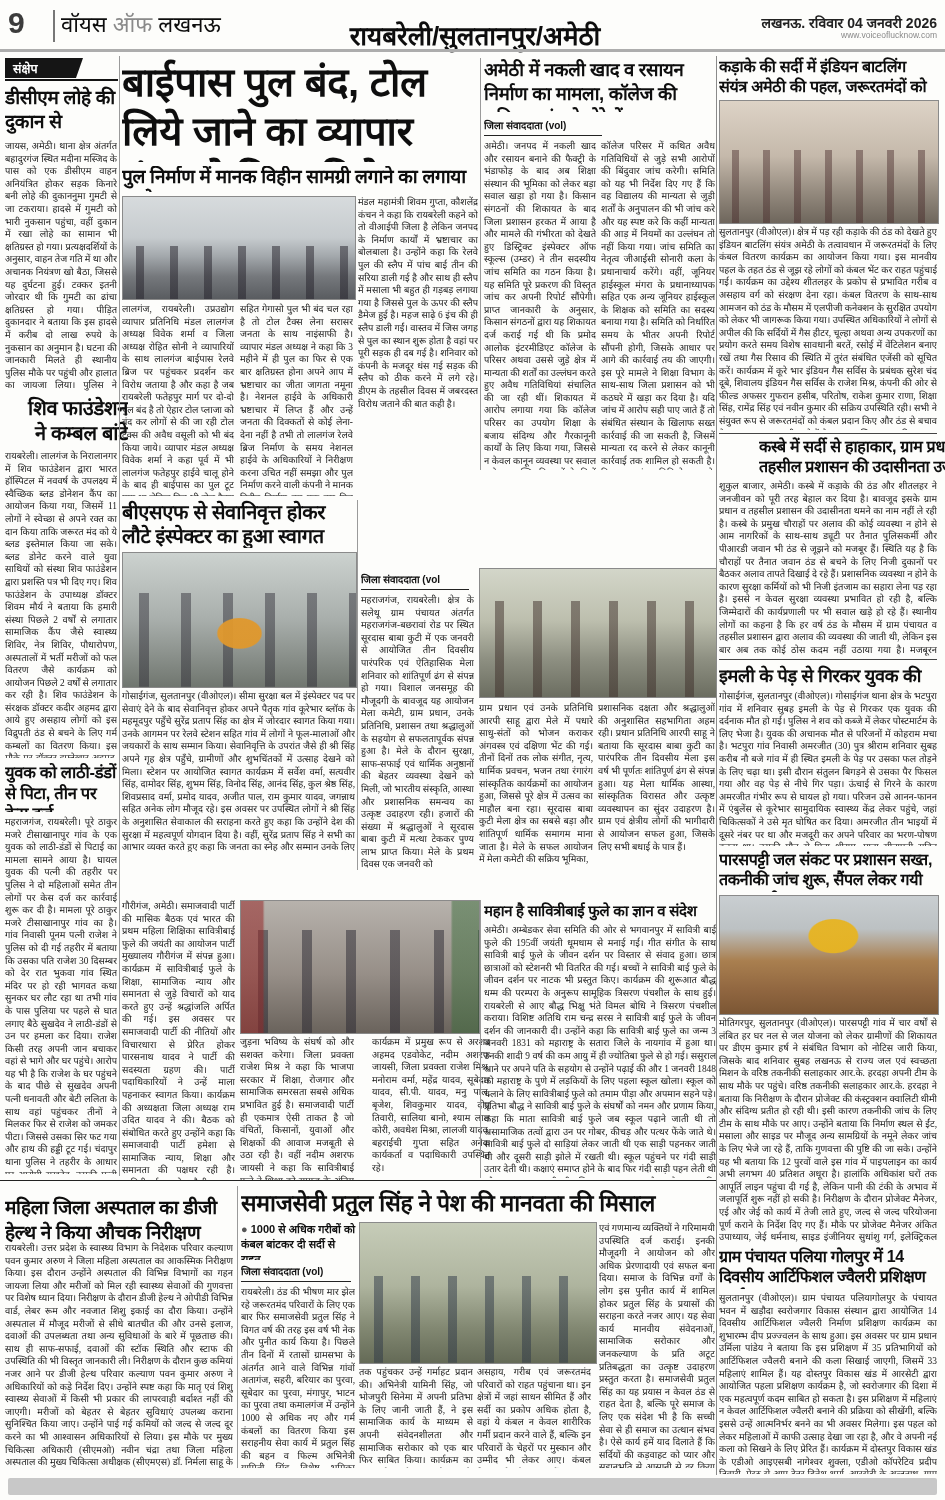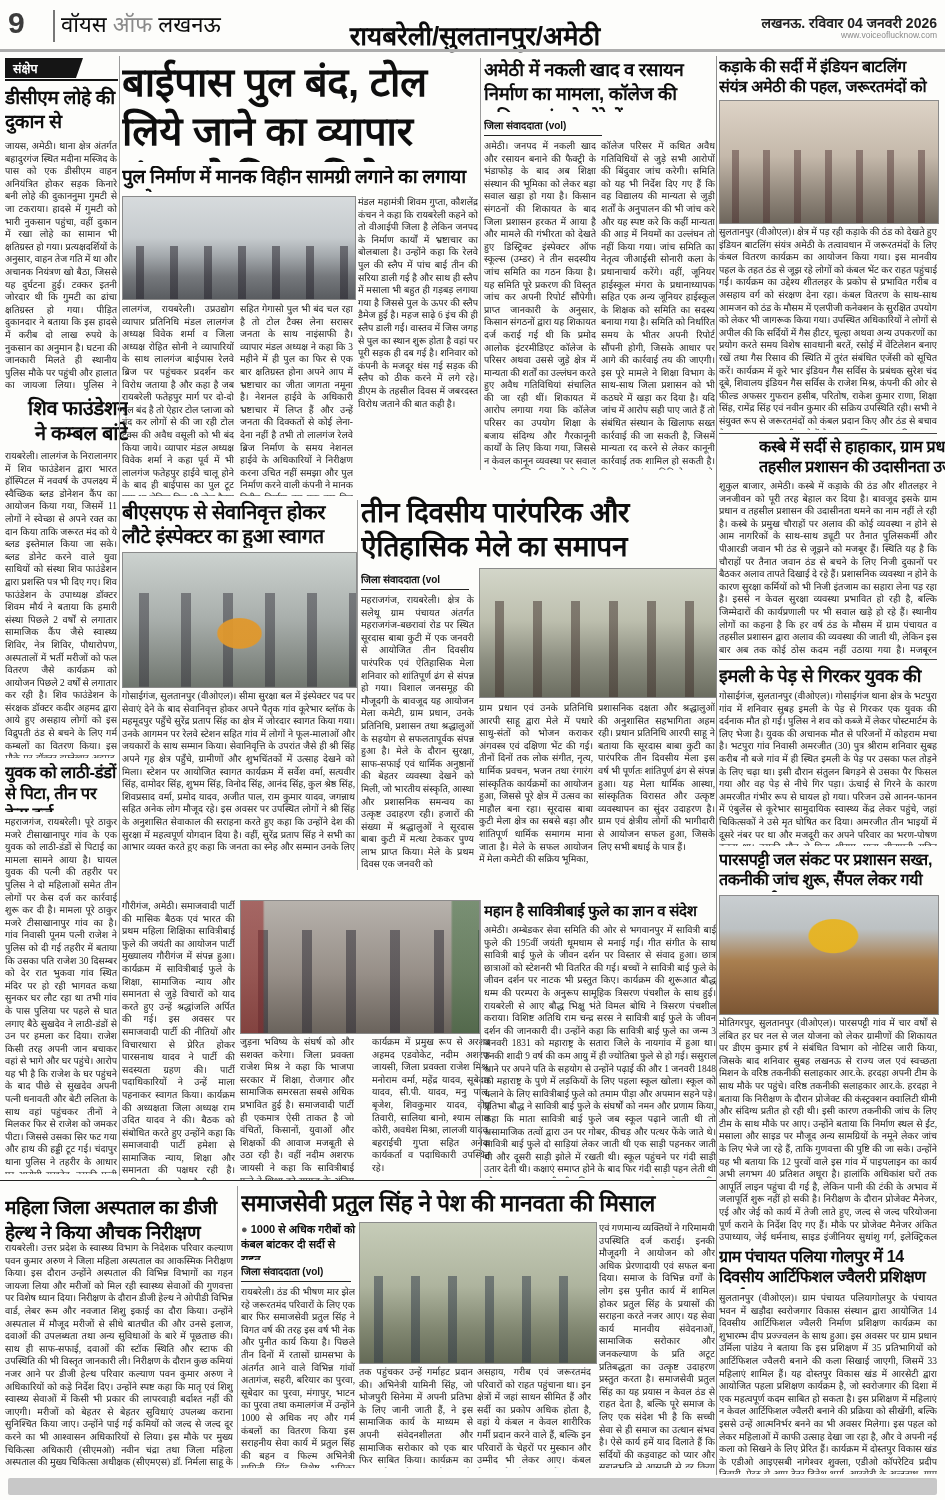--- a/index.html
+++ b/index.html
@@ -103,21 +103,20 @@
   <div class="abs hl" style="left:484px;top:58px;width:232px;height:54px;font-size:18.5px;line-height:1.3;">अमेठी में नकली खाद व रसायन निर्माण का मामला, कॉलेज की भूमिका जांच के घेरे में</div>
   <div class="abs byline" style="left:484px;top:118px;width:118px;height:15px;">जिला संवाददाता (vol)</div>
   <div class="abs body-txt" style="left:484px;top:140px;width:112px;height:330px;">अमेठी। जनपद में नकली खाद और रसायन बनाने की फैक्ट्री के भंडाफोड़ के बाद अब शिक्षा संस्थान की भूमिका को लेकर बड़ा सवाल खड़ा हो गया है। किसान संगठनों की शिकायत के बाद जिला प्रशासन हरकत में आया है और मामले की गंभीरता को देखते हुए डिस्ट्रिक्ट इंस्पेक्टर ऑफ स्कूल्स (उम्डर) ने तीन सदस्यीय जांच समिति का गठन किया है। यह समिति पूरे प्रकरण की विस्तृत जांच कर अपनी रिपोर्ट सौंपेगी। प्राप्त जानकारी के अनुसार, किसान संगठनों द्वारा यह शिकायत दर्ज कराई गई थी कि प्रमोद आलोक इंटरमीडिएट कॉलेज के परिसर अथवा उससे जुड़े क्षेत्र में मान्यता की शर्तों का उल्लंघन करते हुए अवैध गतिविधियां संचालित की जा रही थीं। शिकायत में आरोप लगाया गया कि कॉलेज परिसर का उपयोग शिक्षा के बजाय संदिग्ध और गैरकानूनी कार्यों के लिए किया गया, जिससे न केवल कानून व्यवस्था पर सवाल खड़े हुए बल्कि किसानों के हितों को भी नुकसान पहुंचा। शिकायत की गंभीरता को देखते हुए डीआईओएस अमेठी डॉ. राजेश द्विवेदी ने तत्काल प्रभाव से तीन सदस्यीय जांच समिति का गठन किया। उन्होंने बताया कि गठित समिति</div>
   <div class="abs body-txt" style="left:601px;top:140px;width:114px;height:330px;">कॉलेज परिसर में कथित अवैध गतिविधियों से जुड़े सभी आरोपों की बिंदुवार जांच करेगी। समिति को यह भी निर्देश दिए गए हैं कि वह विद्यालय की मान्यता से जुड़ी शर्तों के अनुपालन की भी जांच करे और यह स्पष्ट करे कि कहीं मान्यता की आड़ में नियमों का उल्लंघन तो नहीं किया गया। जांच समिति का नेतृत्व जीआईसी सोनारी कला के प्रधानाचार्य करेंगे। वहीं, जूनियर हाईस्कूल मंगरा के प्रधानाध्यापक सहित एक अन्य जूनियर हाईस्कूल के शिक्षक को समिति का सदस्य बनाया गया है। समिति को निर्धारित समय के भीतर अपनी रिपोर्ट सौंपनी होगी, जिसके आधार पर आगे की कार्रवाई तय की जाएगी। इस पूरे मामले ने शिक्षा विभाग के साथ-साथ जिला प्रशासन को भी कठघरे में खड़ा कर दिया है। यदि जांच में आरोप सही पाए जाते हैं तो संबंधित संस्थान के खिलाफ सख्त कार्रवाई की जा सकती है, जिसमें मान्यता रद करने से लेकर कानूनी कार्रवाई तक शामिल हो सकती है। फिलहाल जांच समिति के गठन के बाद प्रशासनिक हलकों में हलचल तेज हो गई है। किसान संगठनों ने भी निष्पक्ष जांच और दोषियों पर कड़ी कार्रवाई की मांग की है। अब सभी की निगाहें जांच समिति की रिपोर्ट पर टिकी हैं, जो इस मामले की असल सच्चाई सामने लाएगी।</div>
 
   <div class="abs hl" style="left:122px;top:500px;width:236px;height:48px;font-size:20px;line-height:1.2;">बीएसएफ से सेवानिवृत्त होकर लौटे इंस्पेक्टर का हुआ स्वागत</div>
   <div class="photo ph-garland" style="left:122px;top:552px;width:233px;height:134px;"></div>
   <div class="abs body-txt" style="left:122px;top:690px;width:233px;height:162px;">गोसाईगंज, सुलतानपुर (वीओएल)। सीमा सुरक्षा बल में इंस्पेक्टर पद पर सेवाएं देने के बाद सेवानिवृत्त होकर अपने पैतृक गांव कूरेभार ब्लॉक के महमूदपुर पहुँचे सुरेंद्र प्रताप सिंह का क्षेत्र में जोरदार स्वागत किया गया। उनके आगमन पर रेलवे स्टेशन सहित गांव में लोगों ने फूल-मालाओं और जयकारों के साथ सम्मान किया। सेवानिवृत्ति के उपरांत जैसे ही श्री सिंह अपने गृह क्षेत्र पहुँचे, ग्रामीणों और शुभचिंतकों में उत्साह देखने को मिला। स्टेशन पर आयोजित स्वागत कार्यक्रम में सर्वेश वर्मा, सत्यवीर सिंह, दामोदर सिंह, शुभम सिंह, विनोद सिंह, आनंद सिंह, कुल श्रेष्ठ सिंह, शिवप्रसाद वर्मा, प्रमोद यादव, अजीत पाल, राम कुमार यादव, जगन्नाथ सहित अनेक लोग मौजूद रहे। इस अवसर पर उपस्थित लोगों ने श्री सिंह के अनुशासित सेवाकाल की सराहना करते हुए कहा कि उन्होंने देश की सुरक्षा में महत्वपूर्ण योगदान दिया है। वहीं, सुरेंद्र प्रताप सिंह ने सभी का आभार व्यक्त करते हुए कहा कि जनता का स्नेह और सम्मान उनके लिए गर्व की बात है। गांव में उनके आगमन से उत्सव जैसा माहौल रहा और लोगों ने उन्हें उज्ज्वल भविष्य की शुभकामनाएं।</div>
 
   <div class="vline" style="left:357px;top:500px;height:370px;"></div>
-  <div class="abs hl hl-lg" style="left:361px;top:496px;width:354px;height:70px;">तीन दिवसीय पारंपरिक और ऐतिहासिक मेले का समापन</div>
   <div class="abs byline" style="left:361px;top:572px;width:108px;height:15px;">जिला संवाददाता (vol</div>
   <div class="photo ph-mela" style="left:479px;top:568px;width:236px;height:128px;"></div>
   <div class="abs body-txt" style="left:361px;top:594px;width:113px;height:274px;">महराजगंज, रायबरेली। क्षेत्र के सलेथू ग्राम पंचायत अंतर्गत महराजगंज-बछरावां रोड पर स्थित सूरदास बाबा कुटी में एक जनवरी से आयोजित तीन दिवसीय पारंपरिक एवं ऐतिहासिक मेला शनिवार को शांतिपूर्ण ढंग से संपन्न हो गया। विशाल जनसमूह की मौजूदगी के बावजूद यह आयोजन मेला कमेटी, ग्राम प्रधान, उनके प्रतिनिधि, प्रशासन तथा श्रद्धालुओं के सहयोग से सफलतापूर्वक संपन्न हुआ है। मेले के दौरान सुरक्षा, साफ-सफाई एवं धार्मिक अनुष्ठानों की बेहतर व्यवस्था देखने को मिली, जो भारतीय संस्कृति, आस्था और प्रशासनिक समन्वय का उत्कृष्ट उदाहरण रही। हजारों की संख्या में श्रद्धालुओं ने सूरदास बाबा कुटी में मत्था टेककर पुण्य लाभ प्राप्त किया। मेले के प्रथम दिवस एक जनवरी को</div>
   <div class="abs body-txt" style="left:479px;top:702px;width:114px;height:166px;">ग्राम प्रधान एवं उनके प्रतिनिधि आरपी साहू द्वारा मेले में पधारे साधु-संतों को भोजन कराकर अंगवस्त्र एवं दक्षिणा भेंट की गई। तीनों दिनों तक लोक संगीत, नृत्य, धार्मिक प्रवचन, भजन तथा रंगारंग सांस्कृतिक कार्यक्रमों का आयोजन हुआ, जिससे पूरे क्षेत्र में उत्सव का माहौल बना रहा। सूरदास बाबा कुटी मेला क्षेत्र का सबसे बड़ा और शांतिपूर्ण धार्मिक समागम माना जाता है। मेले के सफल आयोजन में मेला कमेटी की सक्रिय भूमिका,</div>
   <div class="abs body-txt" style="left:598px;top:702px;width:117px;height:166px;">प्रशासनिक दक्षता और श्रद्धालुओं की अनुशासित सहभागिता अहम रही। प्रधान प्रतिनिधि आरपी साहू ने बताया कि सूरदास बाबा कुटी का पारंपरिक तीन दिवसीय मेला इस वर्ष भी पूर्णतः शांतिपूर्ण ढंग से संपन्न हुआ। यह मेला धार्मिक आस्था, सांस्कृतिक विरासत और उत्कृष्ट व्यवस्थापन का सुंदर उदाहरण है। ग्राम एवं क्षेत्रीय लोगों की भागीदारी से आयोजन सफल हुआ, जिसके लिए सभी बधाई के पात्र हैं।</div>
 
   <div class="vline" style="left:716px;top:56px;height:1419px;background:#8a8a8a;"></div>
 
   <div class="abs hl hl-sm" style="left:719px;top:57px;width:219px;height:40px;">कड़ाके की सर्दी में इंडियन बाटलिंग संयंत्र अमेठी की पहल, जरूरतमंदों को कंबल बांटे</div>
   <div class="photo ph-blanket" style="left:719px;top:100px;width:218px;height:122px;"></div>

